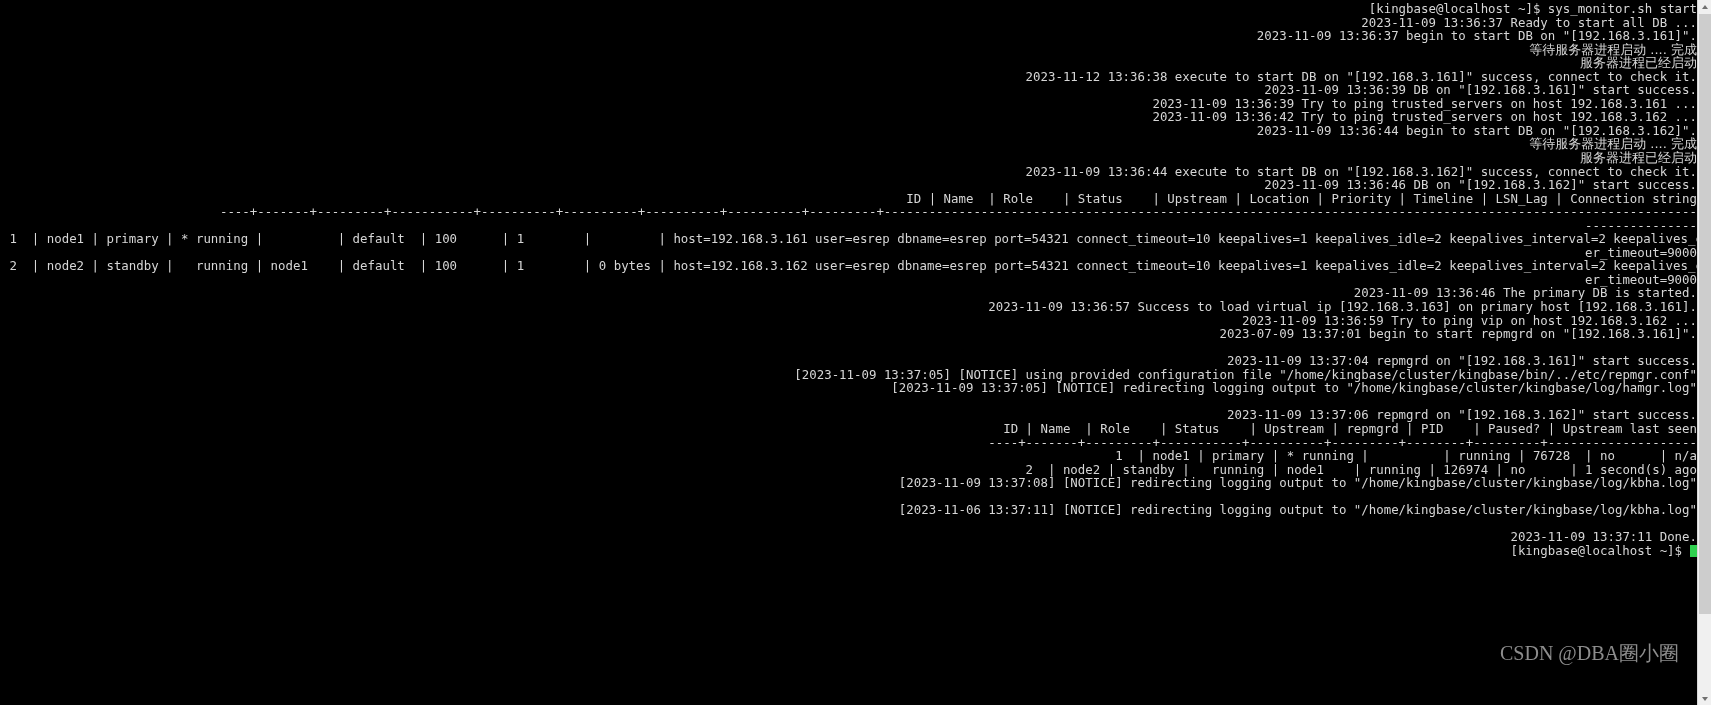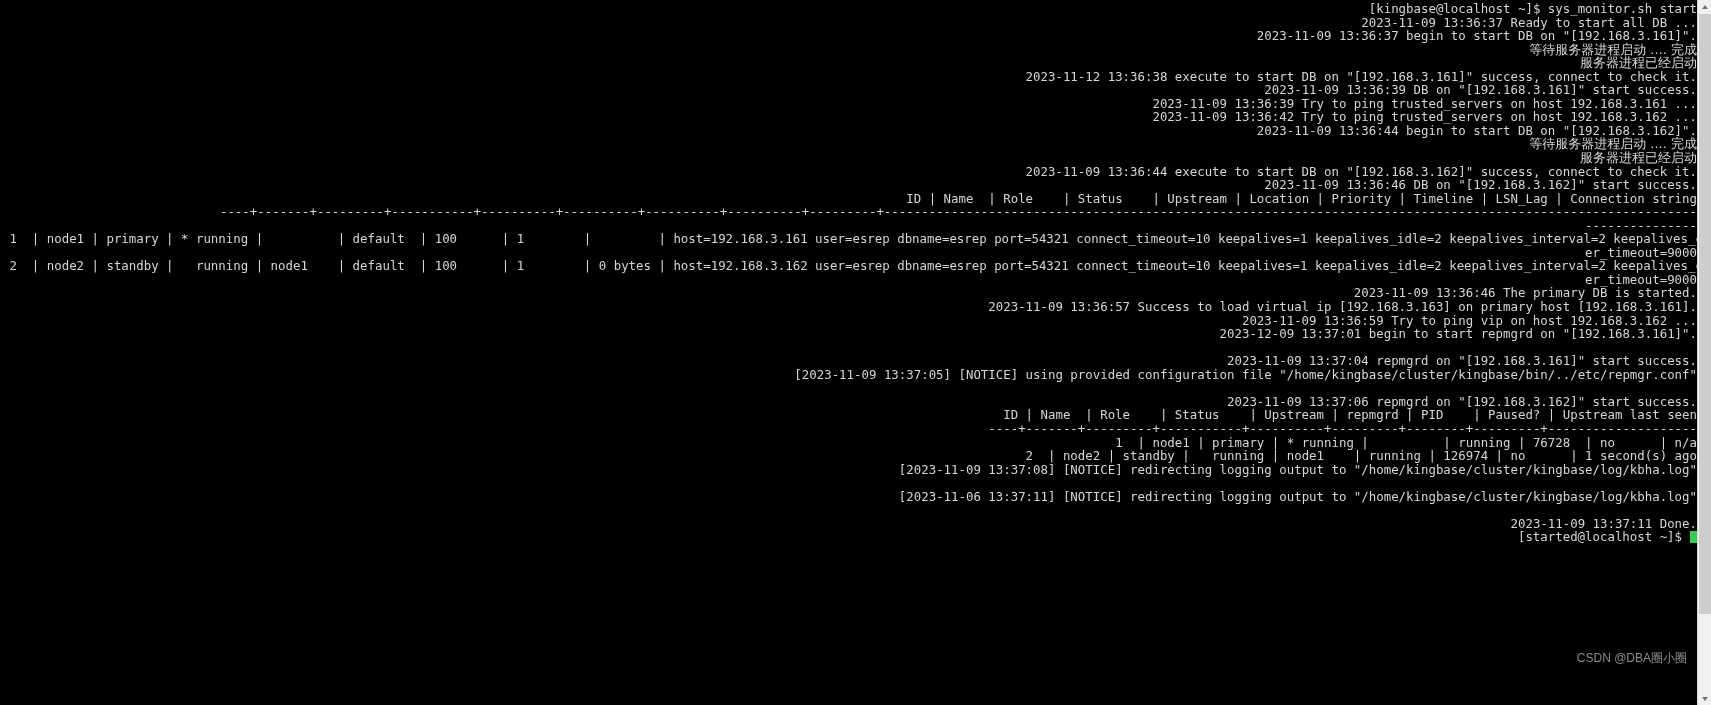--- a/index.html
+++ b/index.html
@@ -91,25 +91,25 @@
   #scroll-thumb {
     position: absolute;
     left: 1px;
     top: 14px;
     width: 12px;
     height: 600px;
     background: #cdcdcd;
   }
   #watermark {
     position: absolute;
-    right: 24px;
+    right: 32px;
     bottom: 38px;
     color: #8d8d8d;
-    font-size: 12px;
-    font-family: Liberation Sans, sans-serif;
+    font-size: 20px;
+    font-family: Liberation Serif, serif;
     white-space: pre;
   }
 </style>
 </head>
 <body>
 
 <div id="screen">
 
   <div id="terminal">
     <div id="lines">
@@ -130,37 +130,38 @@
         <div class="line"> ID | Name  | Role    | Status    | Upstream | Location | Priority | Timeline | LSN_Lag | Connection string</div>
         <div class="line">----+-------+---------+-----------+----------+----------+----------+----------+---------+-------------------------------------------------------------------------------------------------------------</div>
         <div class="line">---------------</div>
         <div class="line"> 1  | node1 | primary | * running |          | default  | 100      | 1        |         | host=192.168.3.161 user=esrep dbname=esrep port=54321 connect_timeout=10 keepalives=1 keepalives_idle=2 keepalives_interval=2 keepalives_count=3 tcp_us</div>
         <div class="line">er_timeout=9000</div>
         <div class="line"> 2  | node2 | standby |   running | node1    | default  | 100      | 1        | 0 bytes | host=192.168.3.162 user=esrep dbname=esrep port=54321 connect_timeout=10 keepalives=1 keepalives_idle=2 keepalives_interval=2 keepalives_count=3 tcp_us</div>
         <div class="line">er_timeout=9000</div>
         <div class="line">2023-11-09 13:36:46 The primary DB is started.</div>
         <div class="line">2023-11-09 13:36:57 Success to load virtual ip [192.168.3.163] on primary host [192.168.3.161].</div>
         <div class="line">2023-11-09 13:36:59 Try to ping vip on host 192.168.3.162 ...</div>
-        <div class="line">2023-12-09 13:37:01 begin to start repmgrd on "[192.168.3.161]".</div>
+        <div class="line">2023-07-09 13:37:01 begin to start repmgrd on "[192.168.3.161]".</div>
         <div class="line blank"></div>
         <div class="line">2023-11-09 13:37:04 repmgrd on "[192.168.3.161]" start success.</div>
         <div class="line">[2023-11-09 13:37:05] [NOTICE] using provided configuration file "/home/kingbase/cluster/kingbase/bin/../etc/repmgr.conf"</div>
+        <div class="line">[2023-11-09 13:37:05] [NOTICE] redirecting logging output to "/home/kingbase/cluster/kingbase/log/hamgr.log"</div>
         <div class="line blank"></div>
         <div class="line">2023-11-09 13:37:06 repmgrd on "[192.168.3.162]" start success.</div>
         <div class="line"> ID | Name  | Role    | Status    | Upstream | repmgrd | PID    | Paused? | Upstream last seen</div>
         <div class="line">----+-------+---------+-----------+----------+---------+--------+---------+--------------------</div>
         <div class="line"> 1  | node1 | primary | * running |          | running | 76728  | no      | n/a</div>
         <div class="line"> 2  | node2 | standby |   running | node1    | running | 126974 | no      | 1 second(s) ago</div>
         <div class="line">[2023-11-09 13:37:08] [NOTICE] redirecting logging output to "/home/kingbase/cluster/kingbase/log/kbha.log"</div>
         <div class="line blank"></div>
         <div class="line">[2023-11-06 13:37:11] [NOTICE] redirecting logging output to "/home/kingbase/cluster/kingbase/log/kbha.log"</div>
         <div class="line blank"></div>
         <div class="line">2023-11-09 13:37:11 Done.</div>
       </div>
-    <div class="line prompt-line"><span>[started@localhost ~]$ </span><span class="cursor"></span></div>
+    <div class="line prompt-line"><span>[kingbase@localhost ~]$ </span><span class="cursor"></span></div>
   </div>
 
   <div id="watermark">CSDN @DBA圈小圈</div>
 
   <div id="scrollbar">
     <div id="scroll-up">
       <div class="arrow-up"></div>
     </div>
     <div id="scroll-thumb"></div>
     <div id="scroll-down">

